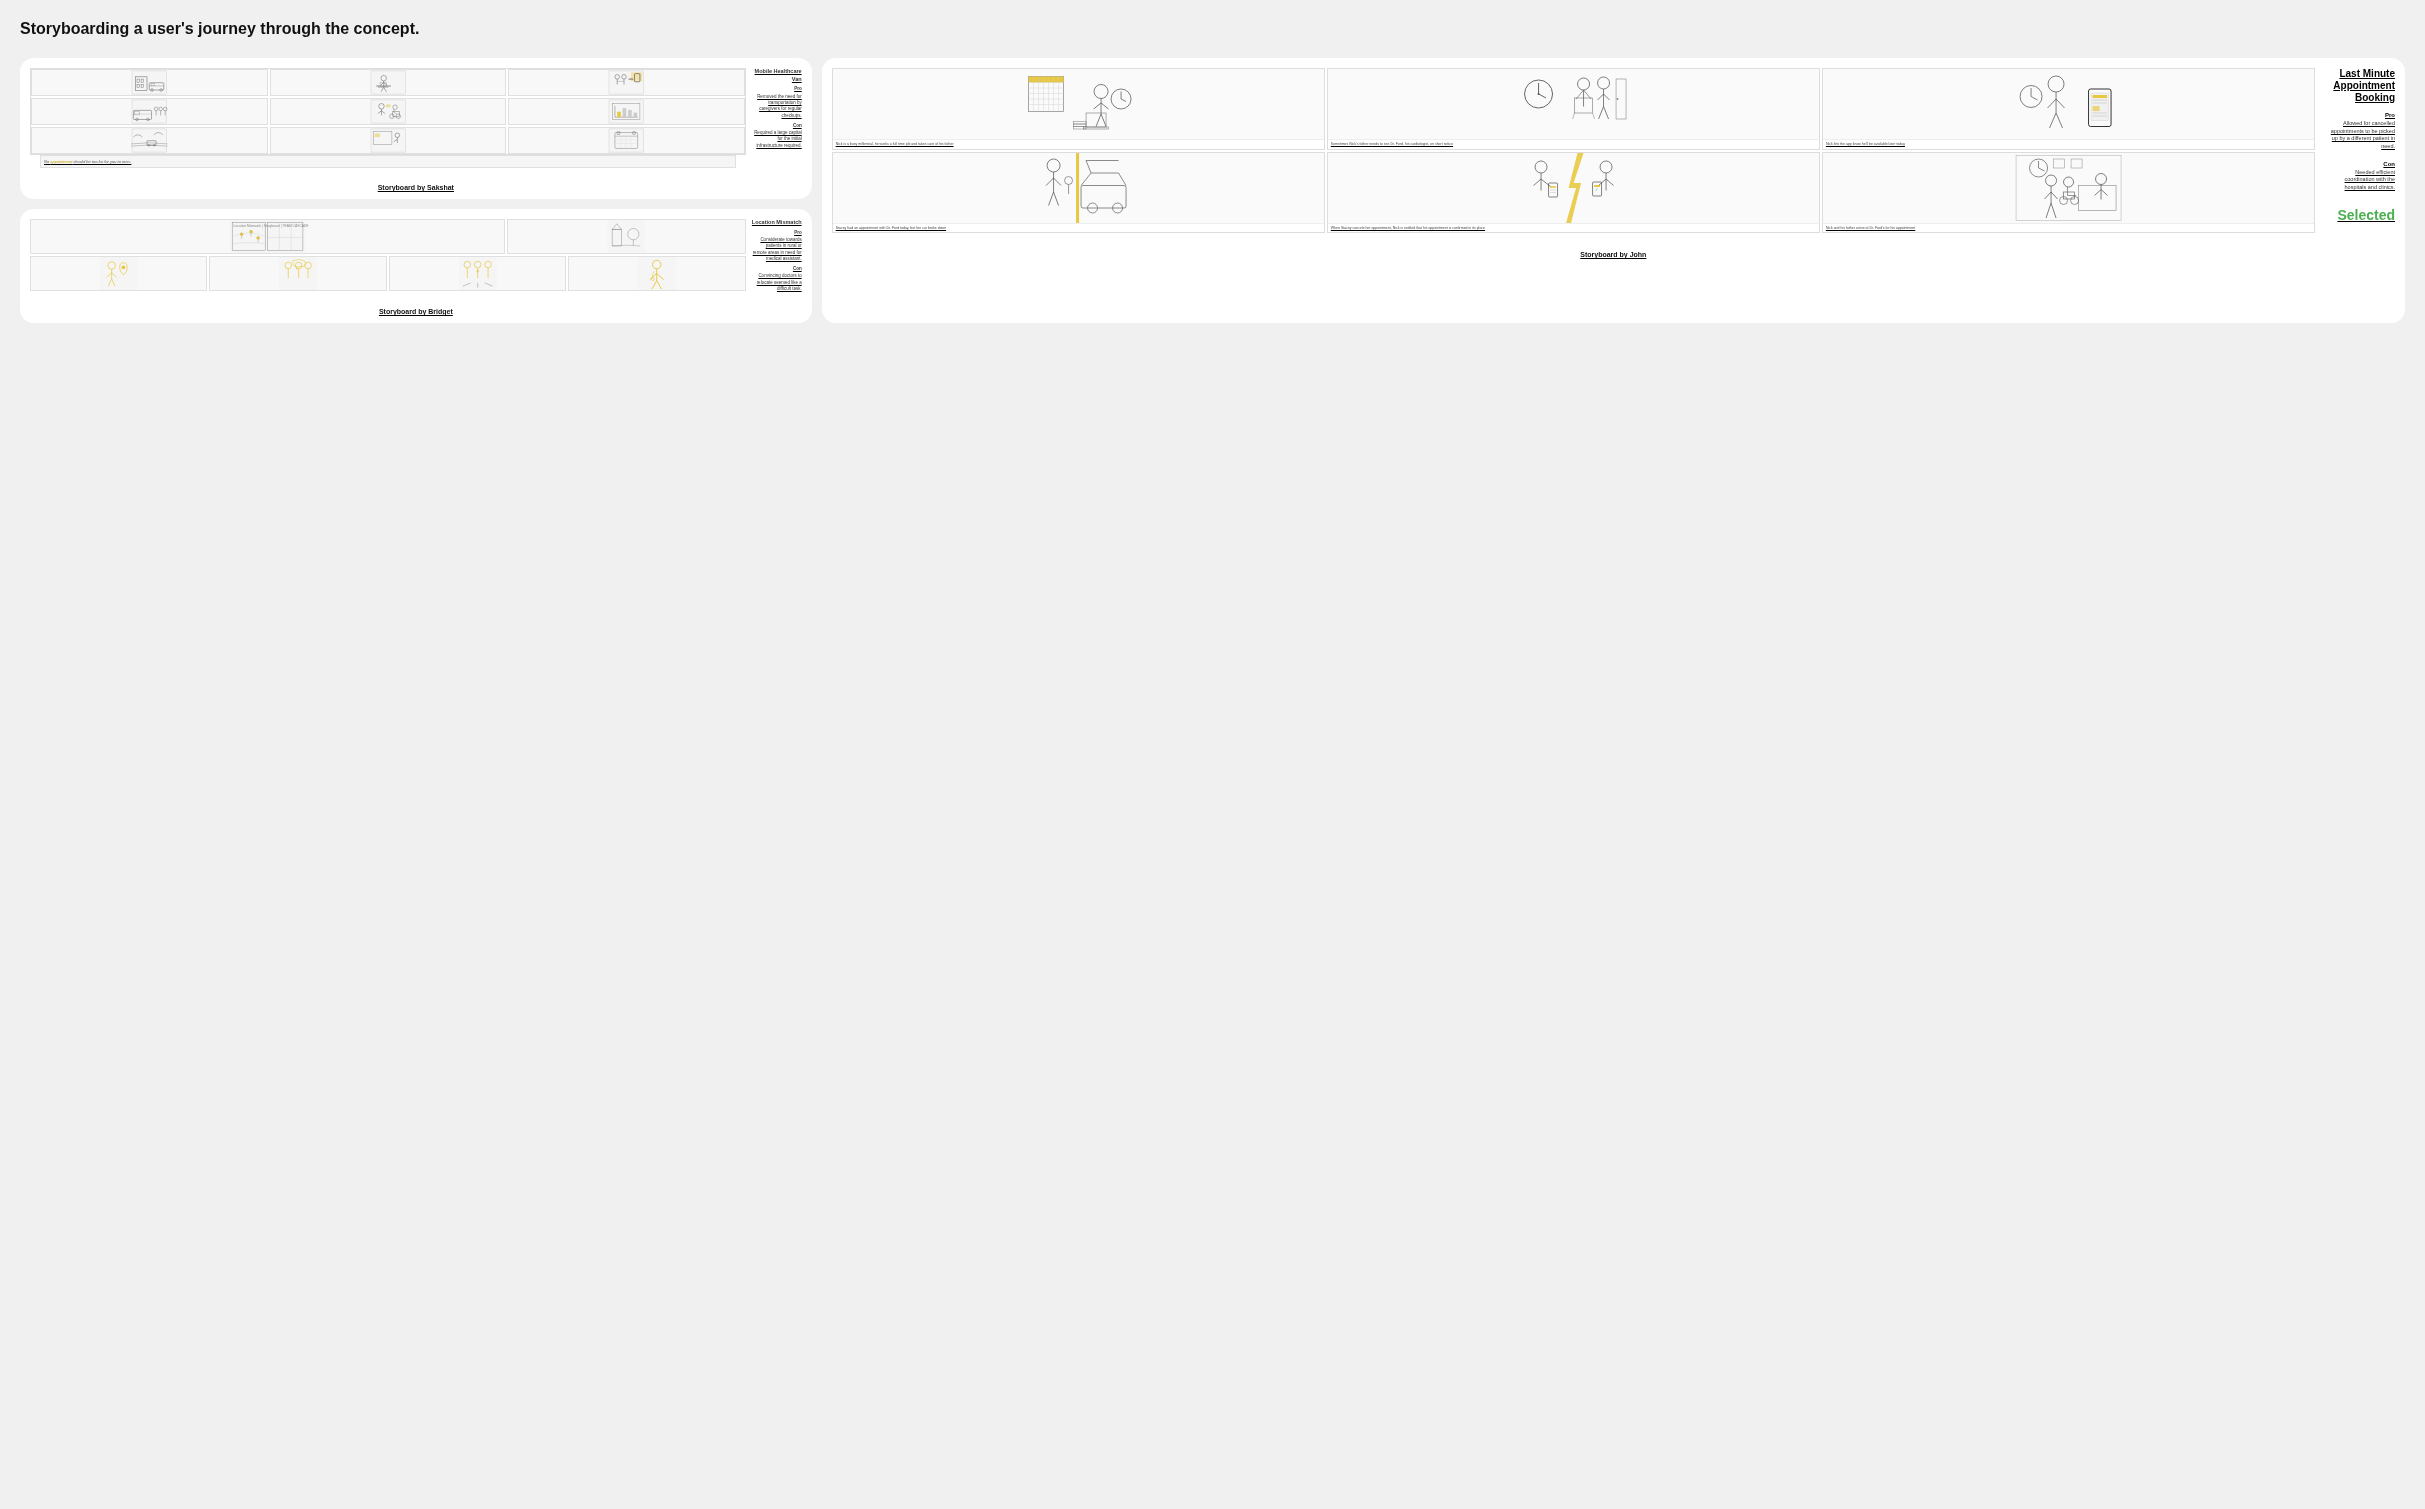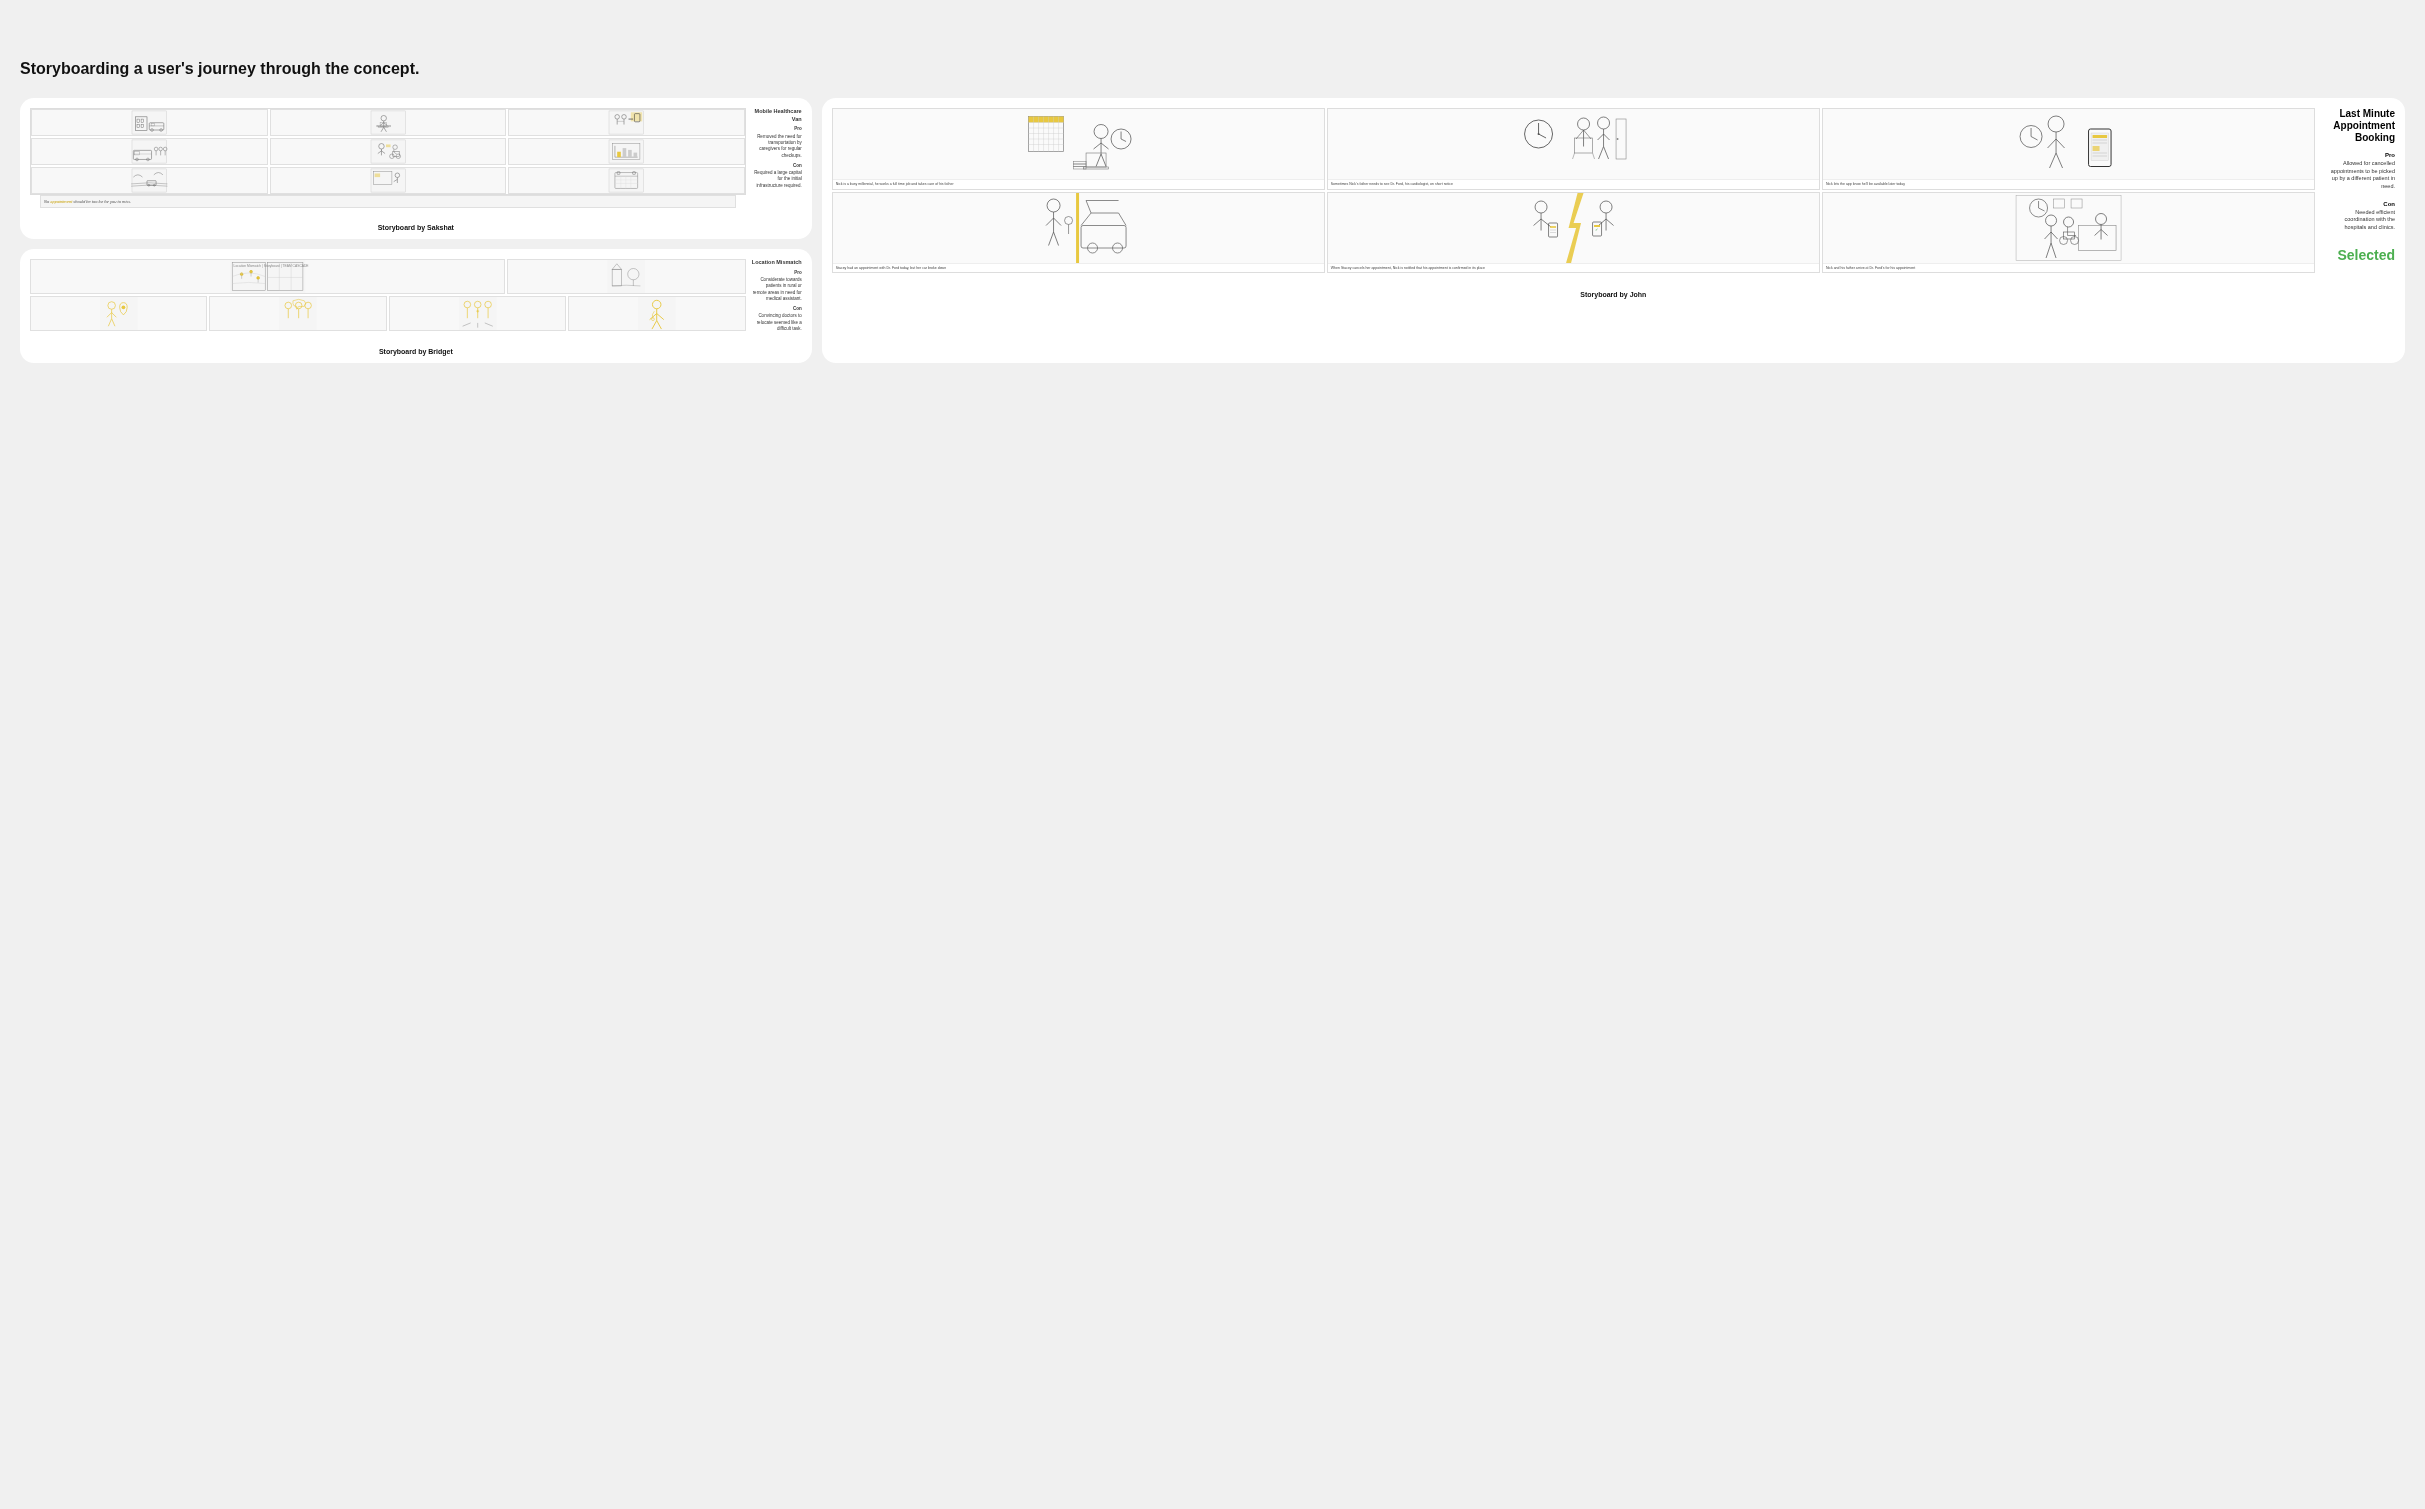--- a/index.html
+++ b/index.html
@@ -7,32 +7,32 @@
       background: #f0f0f0;
       font-family: -apple-system, BlinkMacSystemFont, 'Helvetica Neue', Arial, sans-serif;
       padding: 20px 20px 30px 20px;
       min-height: 100vh;
     }
     .page-title {
       font-size: 16px;
       font-weight: 700;
       color: #111;
       margin-bottom: 20px;
-      margin-top: 40px;
     }
     .storyboards-grid {
       display: grid;
       grid-template-columns: 1fr 2fr;
       grid-template-rows: auto auto;
       gap: 10px;
     }
     .storyboard-card {
       background: #fff;
       border-radius: 14px;
       overflow: hidden;
+      text-decoration: underline;
     }
     .card-label {
       text-align: center;
       font-size: 7px;
       font-weight: 600;
       color: #111;
       padding: 6px 0 8px 0;
     }
 
     

